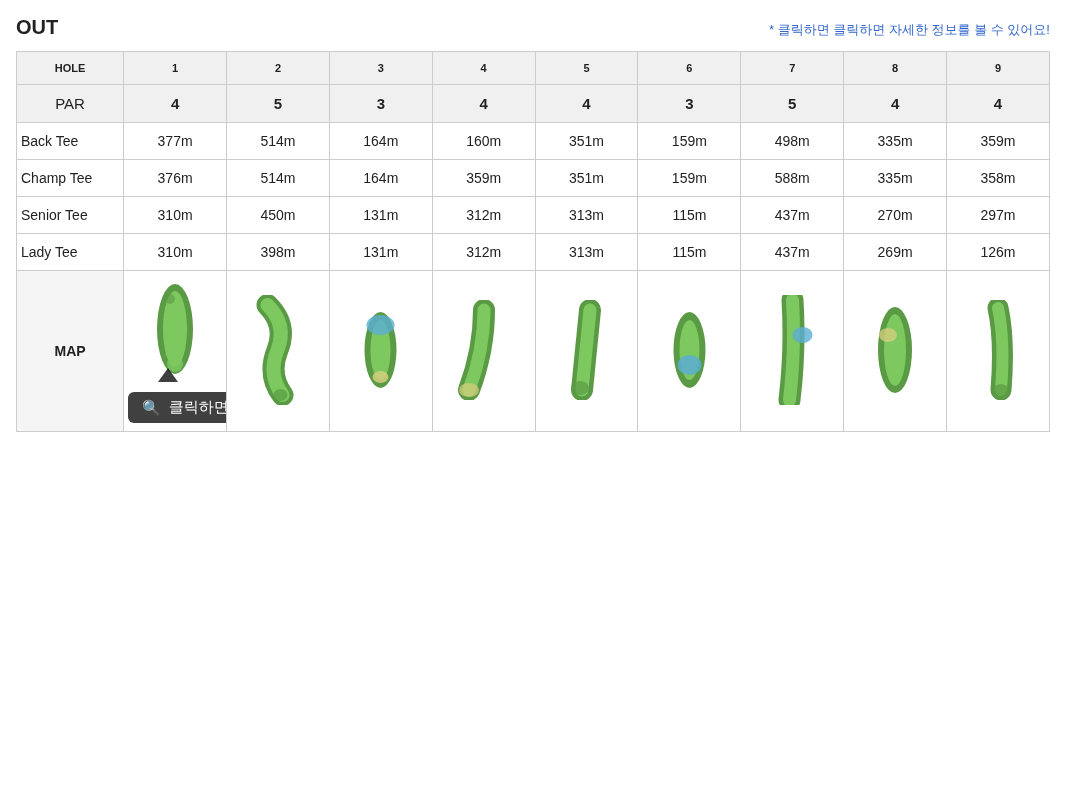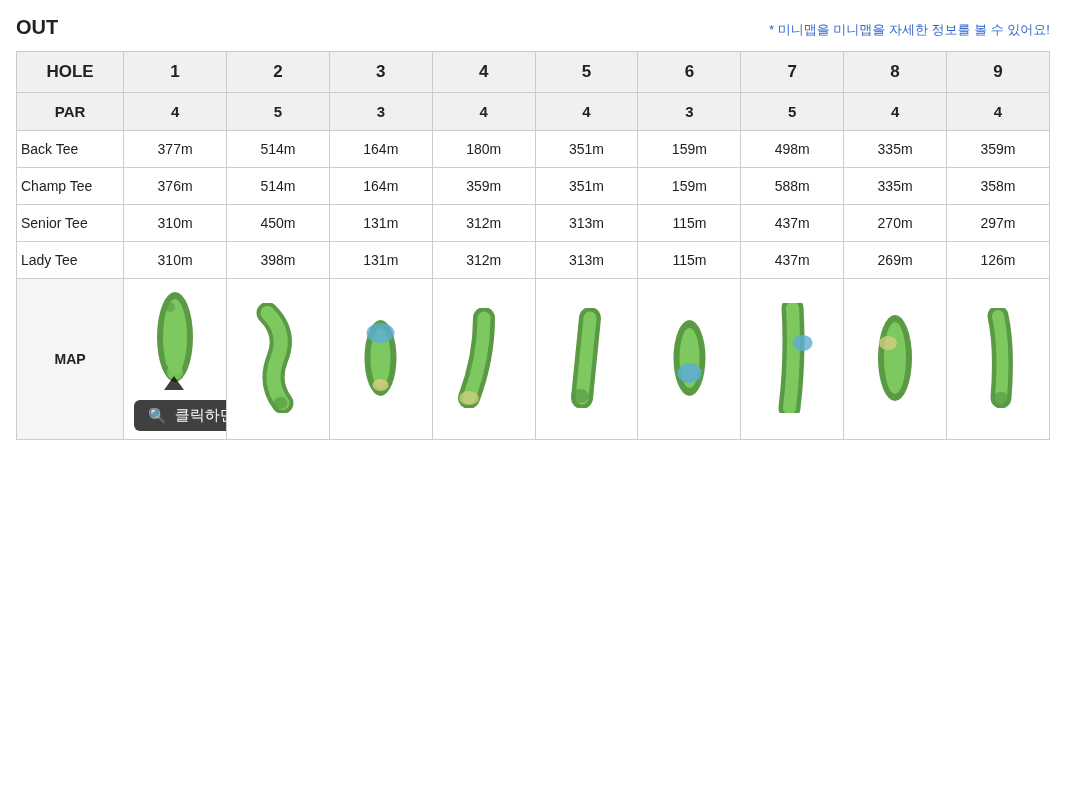--- a/index.html
+++ b/index.html
@@ -44,45 +44,45 @@
 
     .col-label {
       width: 100px;
       font-weight: bold;
       background: #f5f5f5;
     }
 
     .row-hole th {
       font-weight: bold;
       background: #f0f0f0;
-      font-size: 17px;
+      font-size: 11px;
     }
 
     .row-par td, .row-par th {
-      font-weight: bold;
+      font-weight: normal;
       background: #f0f0f0;
       font-size: 15px;
     }
 
     .row-data td {
       font-weight: normal;
       font-size: 14px;
     }
 
     .row-label-cell {
       font-weight: bold;
       text-align: left;
       vertical-align: middle;
       background: #fff;
       font-size: 14px;
       margin-left: 18px;
     }
 
     .row-map td {
-      padding: 8px 10px;
+      padding: 8px 4px;
       vertical-align: middle;
     }
 
     .map-cell {
       height: 110px;
       position: relative;
       overflow: hidden;
     }
 
     .tooltip-popup {
@@ -119,21 +119,21 @@
       flex-direction: column;
       align-items: flex-start;
       padding-top: 10px;
     }
   </style>
 </head>
 <body>
 
 <div class="page-header">
   <span class="page-title">OUT</span>
-  <span class="minimap-hint">* 미니맵을 미니맵을 자세한 정보를 볼 수 있어요!</span>
+  <span class="minimap-hint">* 클릭하면 클릭하면 자세한 정보를 볼 수 있어요!</span>
 </div>
 
 <table>
   <colgroup>
     <col style="width:100px">
     <col style="width:96px">
     <col style="width:96px">
     <col style="width:96px">
     <col style="width:96px">
     <col style="width:96px">
@@ -166,21 +166,21 @@
         <td><strong>3</strong></td>
         <td><strong>5</strong></td>
         <td><strong>4</strong></td>
         <td><strong>4</strong></td>
       </tr>
       <tr class="row-data">
     <td class="row-label-cell col-label">Back Tee</td>
         <td>377m</td>
         <td>514m</td>
         <td>164m</td>
-        <td>180m</td>
+        <td>160m</td>
         <td>351m</td>
         <td>159m</td>
         <td>498m</td>
         <td>335m</td>
         <td>359m</td>
       </tr>
       <tr class="row-data">
     <td class="row-label-cell col-label">Champ Tee</td>
         <td>376m</td>
         <td>514m</td>

